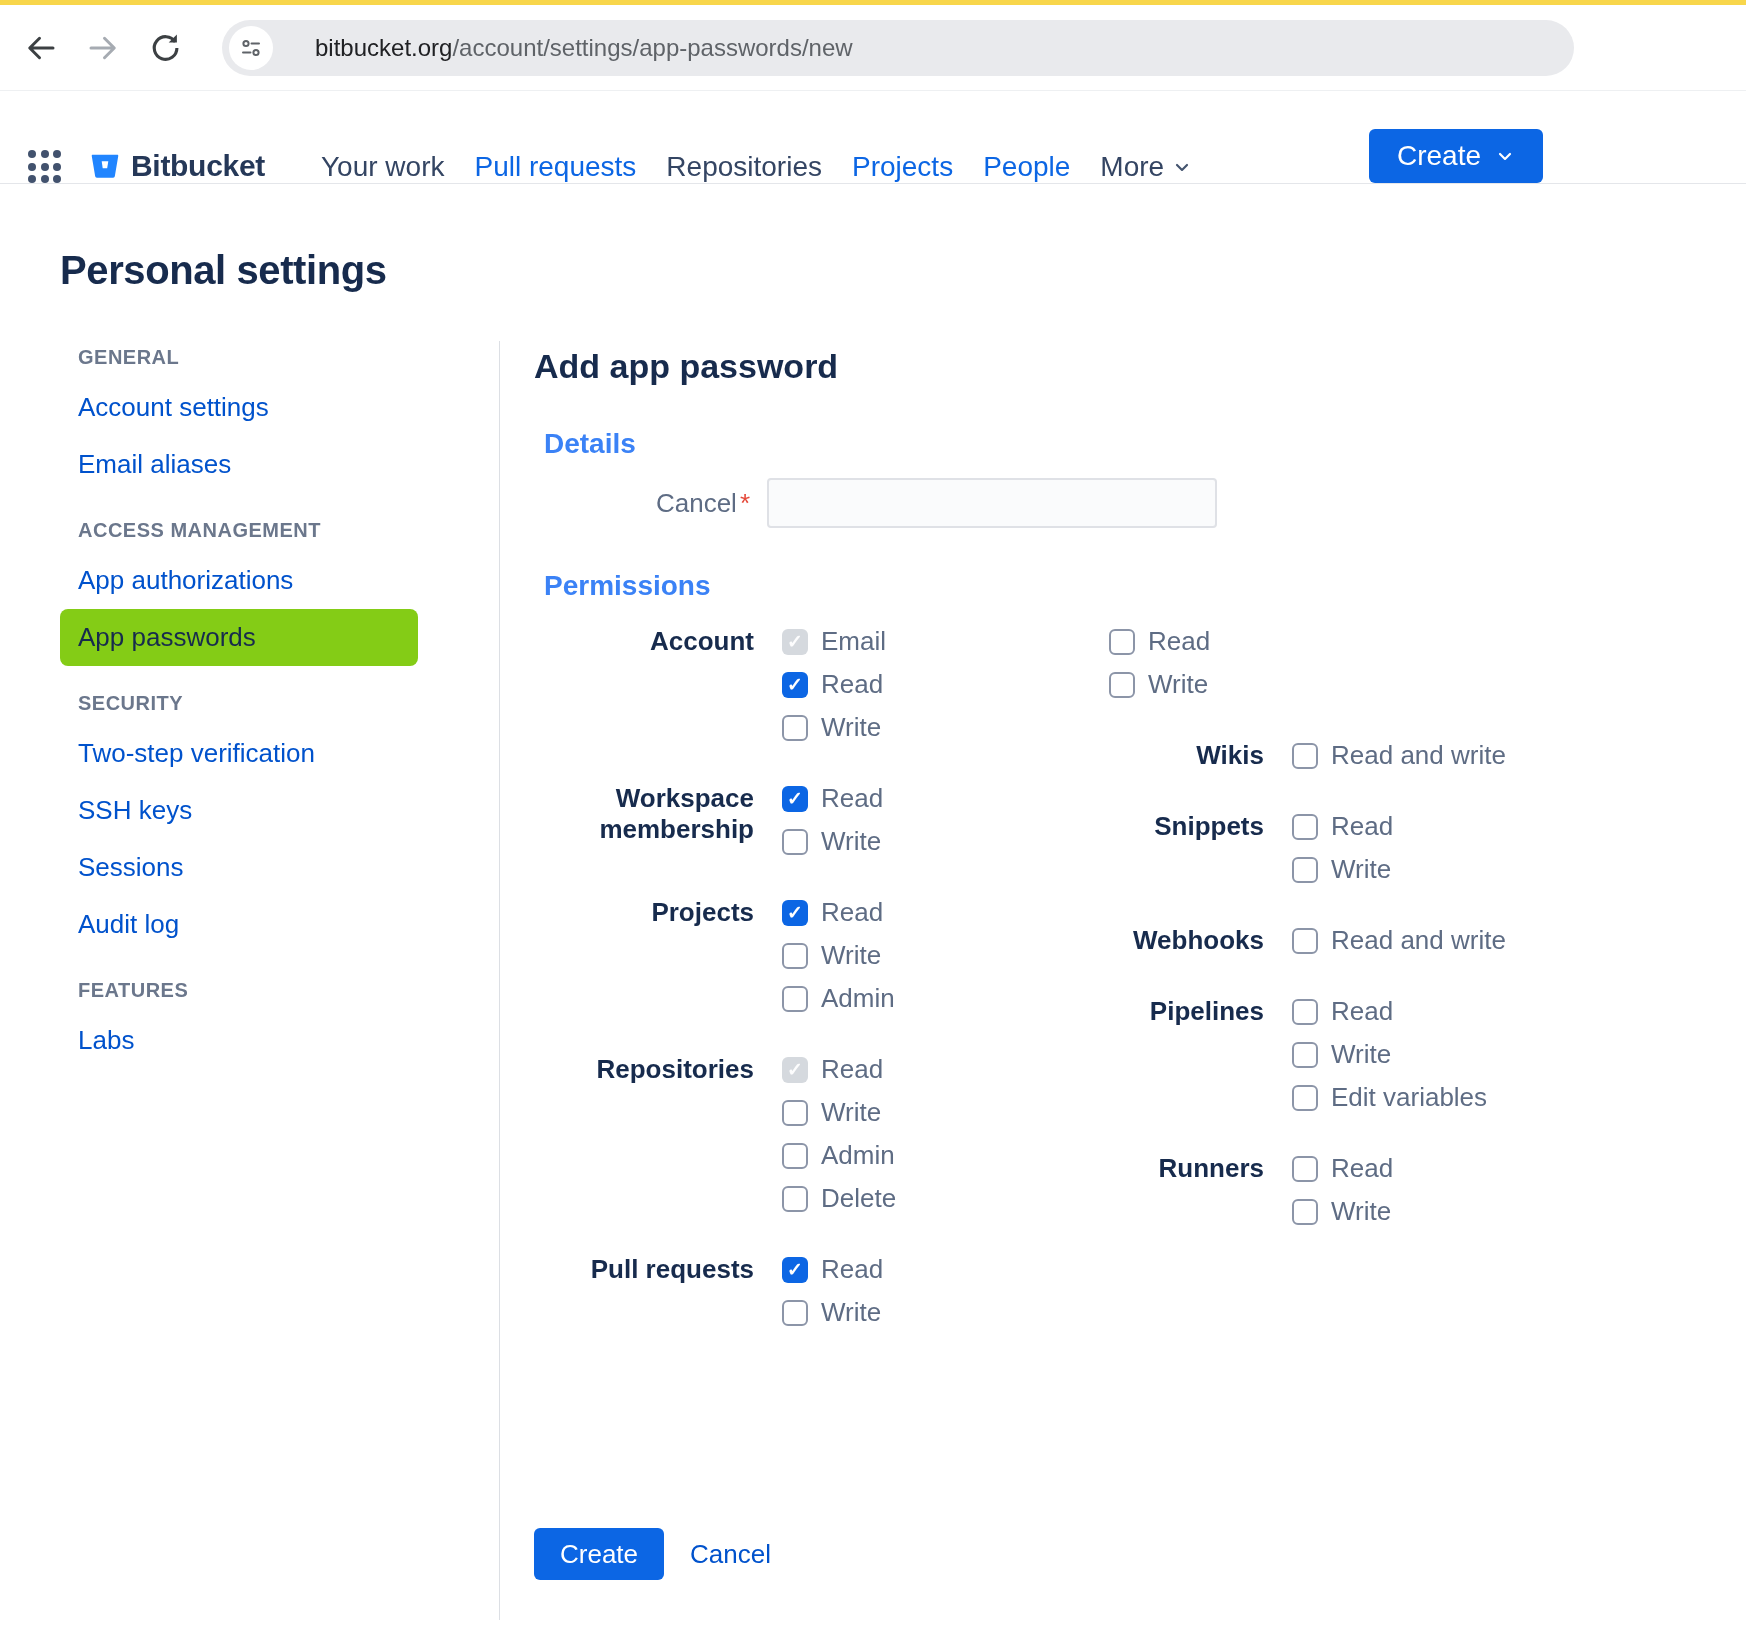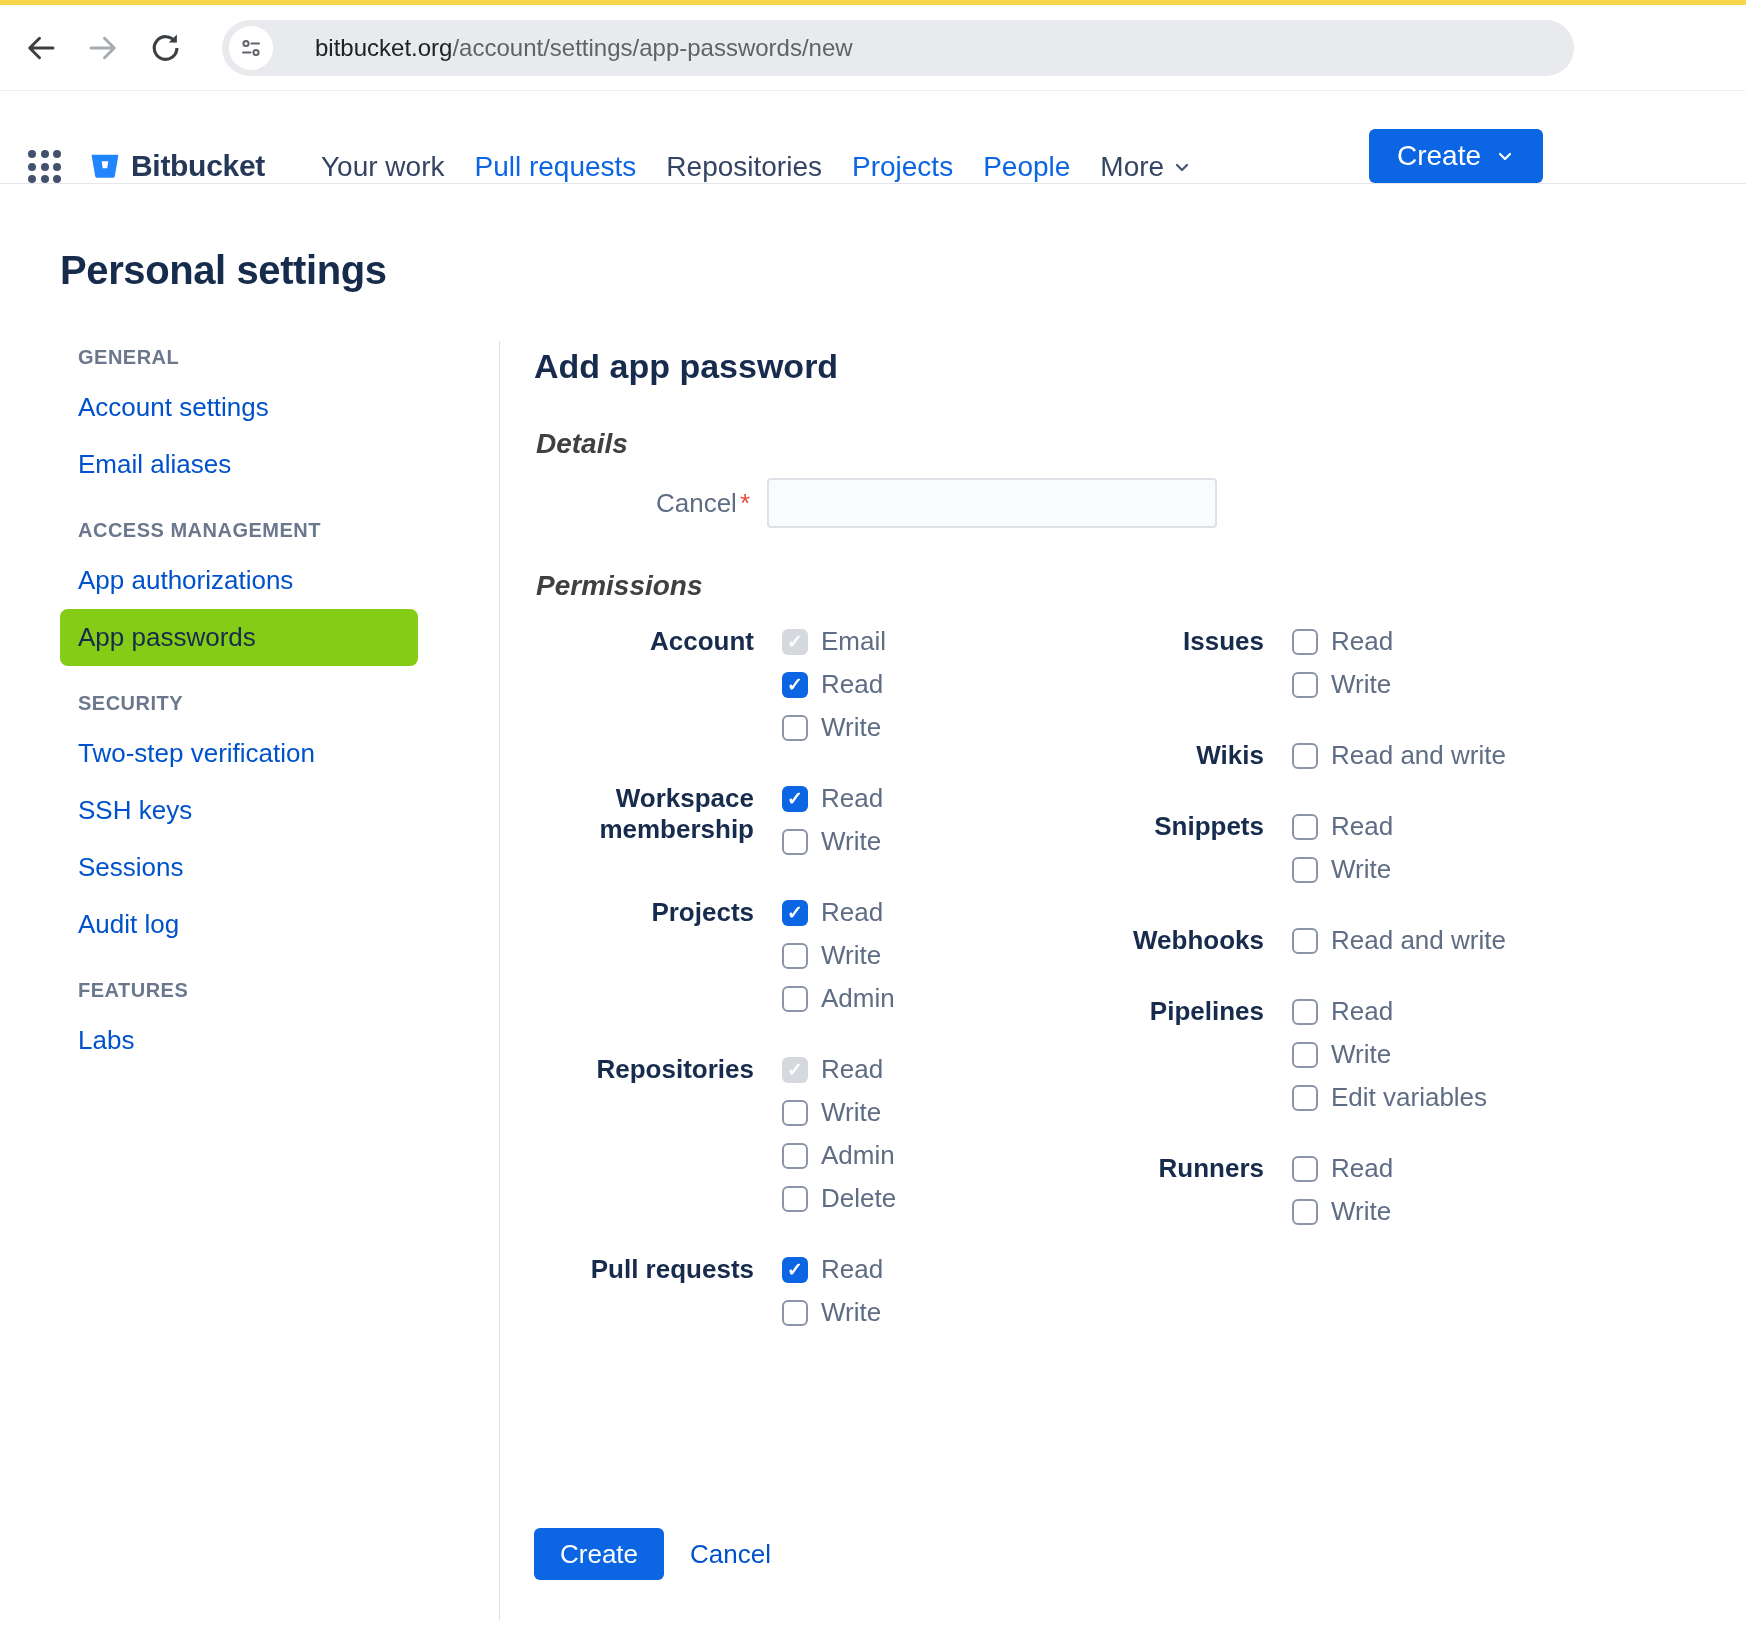--- a/index.html
+++ b/index.html
@@ -33,21 +33,21 @@
   .layout{display:flex;margin-left:60px;min-height:1132px;}
   .sidebar{width:440px;flex:none;border-right:1px solid #DCDFE4;box-sizing:border-box;}
   .sb-inner{width:358px;}
   .sb-header{font-size:20px;font-weight:700;color:#6B778C;letter-spacing:0.5px;padding-left:18px;margin:26px 0 10px;}
   .sb-header:first-child{margin-top:5px;}
   .sb-item{display:block;font-size:26px;color:#0052CC;padding:13px 0 13px 18px;border-radius:8px;}
   .sb-item.selected{background:#84cc16;color:#172B4D;font-weight:500;}
 
   .content{flex:1;padding-left:34px;}
   .content h2{font-size:34px;font-weight:700;color:#172B4D;margin:6px 0 0;}
-  .content h3{font-size:28px;font-weight:700;color:#404040;margin:42px 2px 0;font-style:italic;}
+  .content h3{font-size:28px;font-weight:700;color:#3b82f6;margin:42px 10px 0;}
   .field-row{display:grid;grid-template-columns:216px 450px;column-gap:17px;align-items:center;margin-top:18px;}
   .field-label{text-align:right;font-size:26px;color:#5E6C84;}
   .req{color:#E5493A;margin-left:3px;}
   .text-input{height:50px;background:#FAFBFC;border:2px solid #DFE1E6;border-radius:4px;font-size:26px;padding:0 14px;box-sizing:border-box;font-family:inherit;color:#172B4D;width:100%;}
 
   .perm-grid{display:grid;grid-template-columns:575px 1fr;margin-top:24px;align-items:start;}
   .perm-group{display:grid;grid-template-columns:220px 1fr;column-gap:28px;margin-bottom:28px;}
   .perm-col-right .perm-group{grid-template-columns:155px 1fr;}
   .perm-group-label{text-align:right;font-size:26px;font-weight:700;color:#172B4D;line-height:1.2;padding-top:0;}
   .perm-item{display:flex;align-items:center;gap:13px;margin-bottom:12px;cursor:pointer;}
@@ -273,21 +273,20 @@
               </label>
               <label class="perm-item">
                 <span class="cb unchecked"></span>
                 <span class="cb-label">Write</span>
               </label>
             </div>
           </div>
         </div>
       <div class="perm-col perm-col-right" id="perm-col-1">
           <div class="perm-group">
-            <div class="perm-group-label">Issues</div>
             <div class="perm-options">
               <label class="perm-item">
                 <span class="cb unchecked"></span>
                 <span class="cb-label">Read</span>
               </label>
               <label class="perm-item">
                 <span class="cb unchecked"></span>
                 <span class="cb-label">Write</span>
               </label>
             </div>

